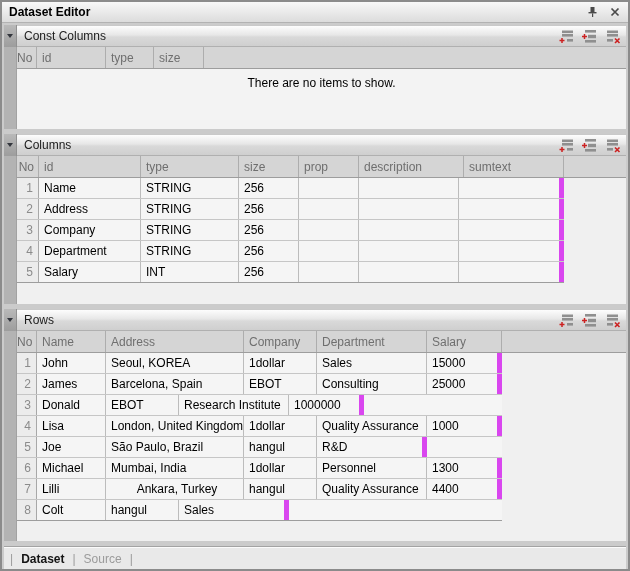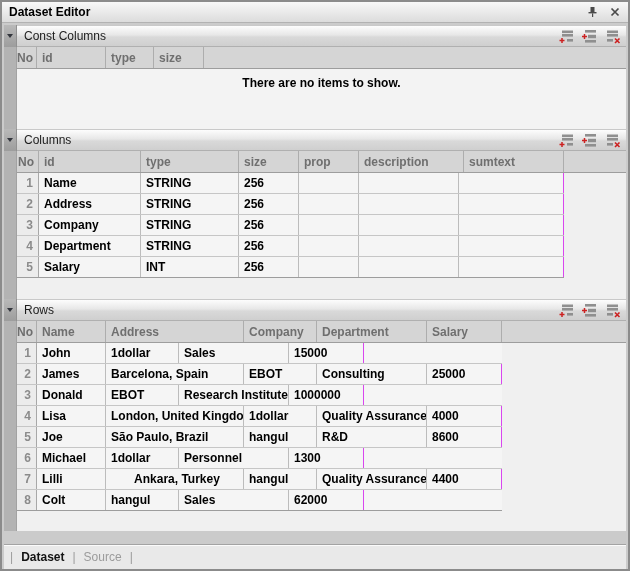--- a/index.html
+++ b/index.html
@@ -19,39 +19,39 @@
     background:linear-gradient(#f8f8f8,#dcdcdc);
     border-bottom:1px solid #b2b2b2;
     display:flex; align-items:center;
     padding:0 7px;
   }
   .title { font-weight:bold; color:#000; }
   .titlebar-icons { margin-left:auto; display:flex; gap:9px; align-items:center; }
   .tb-icon { width:13px; height:13px; display:flex; align-items:center; justify-content:center; cursor:default; }
   
   .main { flex:1; padding:2px 2px 0 2px; display:flex; flex-direction:column; }
-  .section { }
+  .section { margin-bottom:5px; }
   .sec-header {
     height:22px;
     display:flex; align-items:center;
     background:linear-gradient(#fdfdfd,#e7e7e7 45%,#d9d9d9 55%,#cfcfcf);
     border-top:1px solid #c9c9c9;
     border-bottom:1px solid #b0b0b0;
   }
   .collapse-btn {
     width:13px; height:22px; flex:none;
     background:linear-gradient(#b9b9b9,#9d9d9d);
     border-right:1px solid #919191;
     display:flex; align-items:center; justify-content:center;
   }
   .collapse-tri { width:0; height:0; border-left:3px solid transparent; border-right:3px solid transparent; border-top:4px solid #33363d; }
   .sec-title { padding-left:7px; color:#1c1c1c; }
   .sec-icons { margin-left:auto; display:flex; gap:6px; padding-right:5px; }
   .icon-btn { width:17px; height:15px; display:flex; align-items:center; justify-content:center; }
-  .sec-body { display:flex; align-items:stretch;font-weight:bold; }
+  .sec-body { display:flex; align-items:stretch; }
   .gutter { width:13px; flex:none; background:#b3b3b3; border-right:1px solid #a2a2a2; }
   .content { flex:1; background:#f0f0f0; overflow:hidden; }
   .body-h-const   { height:82px; }
   .body-h-columns { height:148px; }
   .body-h-rows    { height:210px; }
   
   .grid-header {
     display:flex; height:22px;
     background:#d5d5d5;
     border-bottom:1px solid #9d9d9d;
@@ -68,21 +68,21 @@
     display:flex; height:21px;
     background:#f5f5f5;
     border-bottom:1px solid #c6c6c6;
   }
   .g-row:last-child { border-bottom:1px solid #9d9d9d; }
   .g-cell {
     flex:none; border-right:1px solid #bcbcbc;
     padding:3px 0 0 5px; color:#000;
     white-space:nowrap; overflow:hidden;
   }
-  .g-cell:last-child { border-right:1px solid #d946ef; }
+  .g-cell:last-child { border-right:5px solid #d946ef; }
   .g-cell.idx {
     background:#ececec; color:#8b8b8b;
     text-align:right; padding-right:5px; padding-left:0;
     border-right:1px solid #a8a8a8;
   }
   .empty-msg { text-align:center; padding-top:7px; color:#000; background:#f3f3f3; height:60px; }
   
   .statusbar {
     flex:none; height:25px; margin-top:auto;
     background:#e9e9e9;
@@ -309,20 +309,21 @@
               <div class="g-hcell" style="width: 138px;">Address</div>
               <div class="g-hcell" style="width: 73px;">Company</div>
               <div class="g-hcell" style="width: 110px;">Department</div>
               <div class="g-hcell" style="width: 75px;">Salary</div>
               <div class="g-hfiller"></div>
             </div>
             <div class="grid-rows">
               <div class="g-row">
                 <div class="g-cell idx" style="width: 20px;">1</div>
                 <div class="g-cell" style="width: 69px;">John</div>
+                <div class="g-cell" style="width: 138px;">Seoul, KOREA</div>
                 <div class="g-cell" style="width: 73px;">1dollar</div>
                 <div class="g-cell" style="width: 110px;">Sales</div>
                 <div class="g-cell" style="width: 75px;">15000</div>
               </div>
               <div class="g-row">
                 <div class="g-cell idx" style="width: 20px;">2</div>
                 <div class="g-cell" style="width: 69px;">James</div>
                 <div class="g-cell" style="width: 138px;">Barcelona, Spain</div>
                 <div class="g-cell" style="width: 73px;">EBOT</div>
                 <div class="g-cell" style="width: 110px;">Consulting</div>
@@ -334,51 +335,50 @@
                 <div class="g-cell" style="width: 73px;">EBOT</div>
                 <div class="g-cell" style="width: 110px;">Research Institute</div>
                 <div class="g-cell" style="width: 75px;">1000000</div>
               </div>
               <div class="g-row">
                 <div class="g-cell idx" style="width: 20px;">4</div>
                 <div class="g-cell" style="width: 69px;">Lisa</div>
                 <div class="g-cell" style="width: 138px;">London, United Kingdom</div>
                 <div class="g-cell" style="width: 73px;">1dollar</div>
                 <div class="g-cell" style="width: 110px;">Quality Assurance</div>
-                <div class="g-cell" style="width: 75px;">4000</div>
+                <div class="g-cell" style="width: 75px;">1000</div>
               </div>
               <div class="g-row">
                 <div class="g-cell idx" style="width: 20px;">5</div>
                 <div class="g-cell" style="width: 69px;">Joe</div>
                 <div class="g-cell" style="width: 138px;">São Paulo, Brazil</div>
                 <div class="g-cell" style="width: 73px;">hangul</div>
                 <div class="g-cell" style="width: 110px;">R&amp;D</div>
-                <div class="g-cell" style="width: 75px;">8600</div>
               </div>
               <div class="g-row">
                 <div class="g-cell idx" style="width: 20px;">6</div>
                 <div class="g-cell" style="width: 69px;">Michael</div>
+                <div class="g-cell" style="width: 138px;">Mumbai, India</div>
                 <div class="g-cell" style="width: 73px;">1dollar</div>
                 <div class="g-cell" style="width: 110px;">Personnel</div>
                 <div class="g-cell" style="width: 75px;">1300</div>
               </div>
               <div class="g-row">
                 <div class="g-cell idx" style="width: 20px;">7</div>
                 <div class="g-cell" style="width: 69px;">Lilli</div>
                 <div class="g-cell" style="width: 138px; text-align: center;">Ankara, Turkey</div>
                 <div class="g-cell" style="width: 73px;">hangul</div>
                 <div class="g-cell" style="width: 110px;">Quality Assurance</div>
                 <div class="g-cell" style="width: 75px;">4400</div>
               </div>
               <div class="g-row">
                 <div class="g-cell idx" style="width: 20px;">8</div>
                 <div class="g-cell" style="width: 69px;">Colt</div>
                 <div class="g-cell" style="width: 73px;">hangul</div>
                 <div class="g-cell" style="width: 110px;">Sales</div>
-                <div class="g-cell" style="width: 75px;">62000</div>
               </div>
             </div>
           </div>
       </div>
     </div>
 
     <div class="statusbar">
       <span class="tab-sep">|</span>
       <span class="tab active">Dataset</span>
       <span class="tab-sep">|</span>

